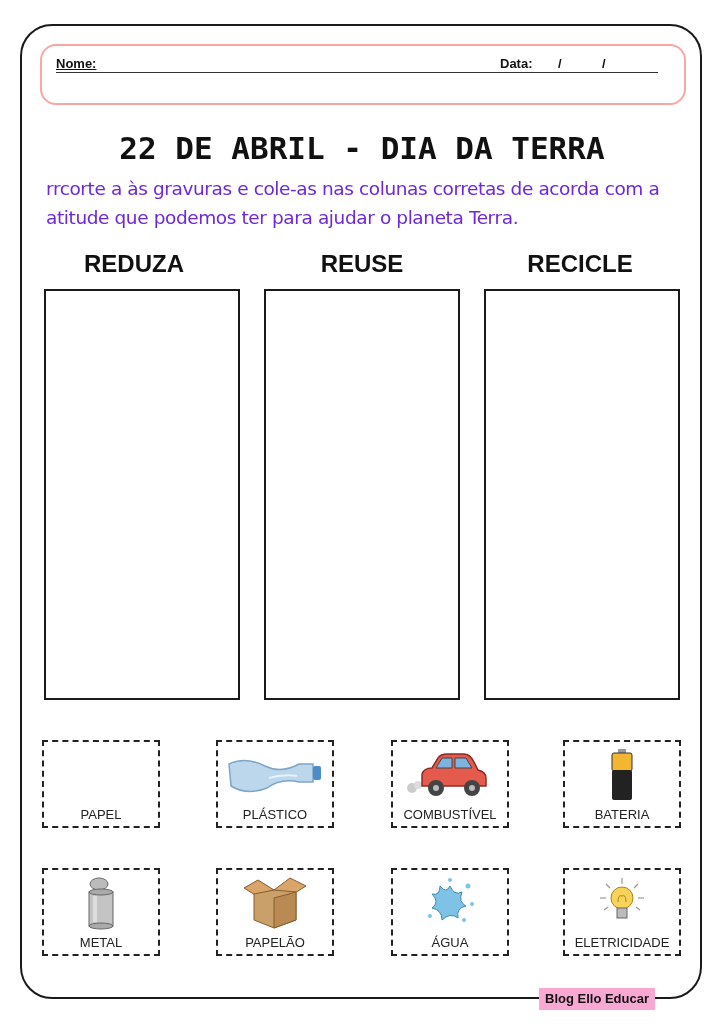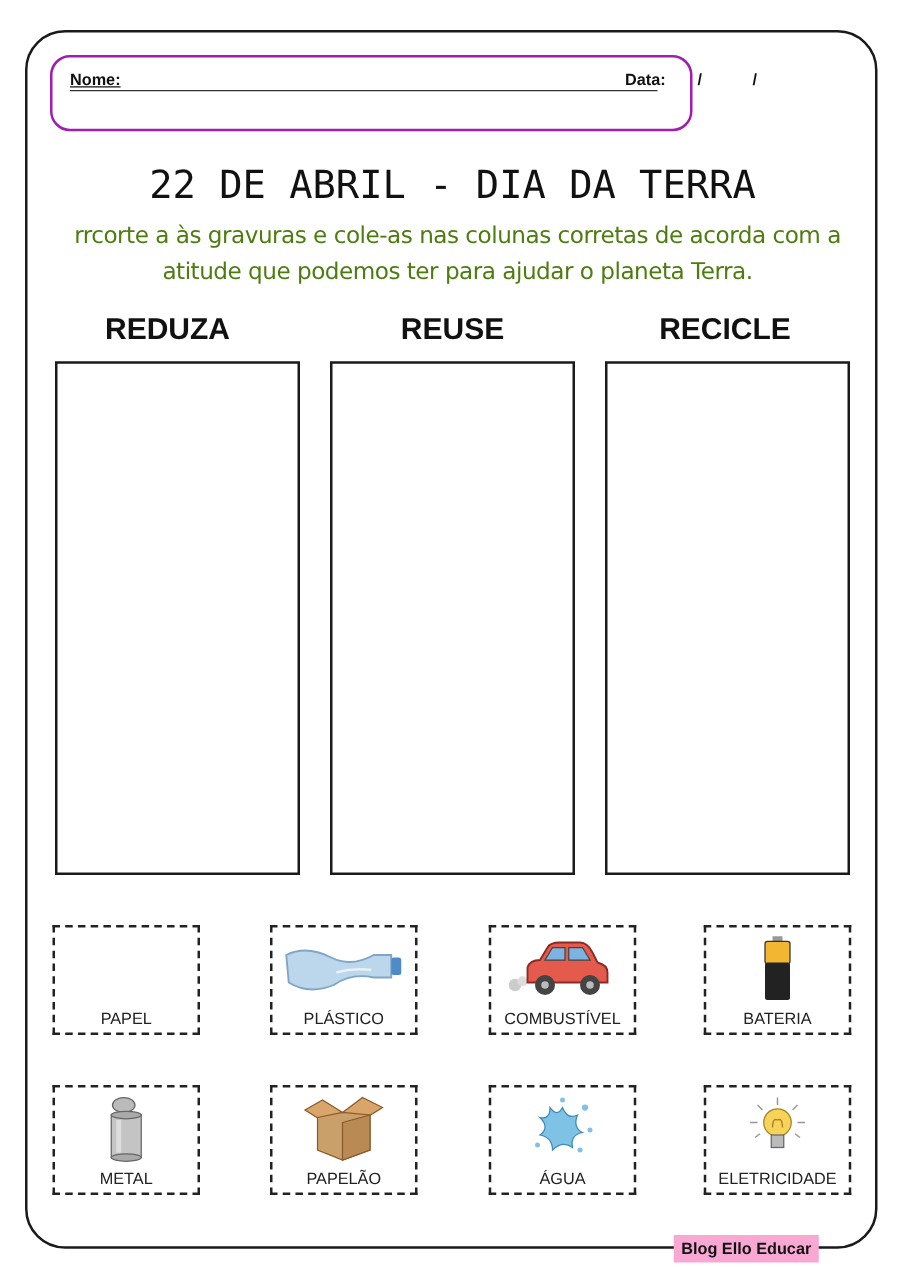--- a/index.html
+++ b/index.html
@@ -1,25 +1,25 @@
 <!DOCTYPE html>
 <html><head>
 <meta charset="utf-8">
 <style>
   html,body{margin:0;padding:0;background:#fff;}
   body{width:724px;height:1024px;position:relative;overflow:hidden;font-family:"Liberation Sans",sans-serif;color:#111;}
   .frame{position:absolute;left:20px;top:24px;width:682px;height:975px;border:2px solid #1a1a1a;border-radius:32px;box-sizing:border-box;}
   .footer-mask{position:absolute;left:539px;top:988px;padding:0 6px;background:#f9a8d4;height:22px;line-height:22px;font-weight:bold;font-size:13px;}
-  .header-box{position:absolute;left:40px;top:44px;width:514px;height:61px;border:2px solid #a21caf;border-radius:16px;box-sizing:border-box;}
+  .header-box{position:absolute;left:40px;top:44px;width:646px;height:61px;border:2px solid #fca5a5;border-radius:16px;box-sizing:border-box;}
   .hrow{position:absolute;left:14px;right:26px;height:22px;border-bottom:1px solid #333;font-weight:bold;font-size:13px;}
   .hrow .lbl{position:absolute;left:0;bottom:1px;text-decoration:underline;}
   .hrow .rlbl{position:absolute;left:444px;bottom:1px;}
   .hrow .slash{position:absolute;bottom:1px;}
-  .title{position:absolute;left:0;width:724px;top:130px;text-align:center;font-family:"DejaVu Sans Mono",monospace;font-size:31px;letter-spacing:0px;color:#111;}
-  .instr{position:absolute;left:46px;top:174px;width:640px;font-family:"DejaVu Sans",sans-serif;font-size:18.5px;line-height:29px;color:#4d7c0f;letter-spacing:-0.4px;text-align:center;}
+  .title{position:absolute;left:0;width:724px;top:130px;text-align:center;font-family:"DejaVu Sans Mono",monospace;font-size:31px;letter-spacing:0px;color:#111;font-weight:bold;}
+  .instr{position:absolute;left:46px;top:174px;width:640px;font-family:"DejaVu Sans",sans-serif;font-size:18.5px;line-height:29px;color:#6d28d9;letter-spacing:-0.4px;}
   .col-head{position:absolute;top:250px;width:196px;text-align:center;font-weight:bold;font-size:24px;}
   .col-box{position:absolute;top:289px;width:196px;height:411px;border:2px solid #1a1a1a;box-sizing:border-box;}
   .card{position:absolute;width:118px;height:88px;border:2px dashed #222;box-sizing:border-box;background:#fff;}
   .card .pic{position:absolute;left:0;right:0;top:6px;height:54px;display:flex;justify-content:center;align-items:center;}
   .card .cap{position:absolute;left:0;right:0;bottom:4px;text-align:center;font-weight:normal;font-size:13px;color:#222;}
 </style>
 </head>
 <body>
 
 <div class="frame"></div>

